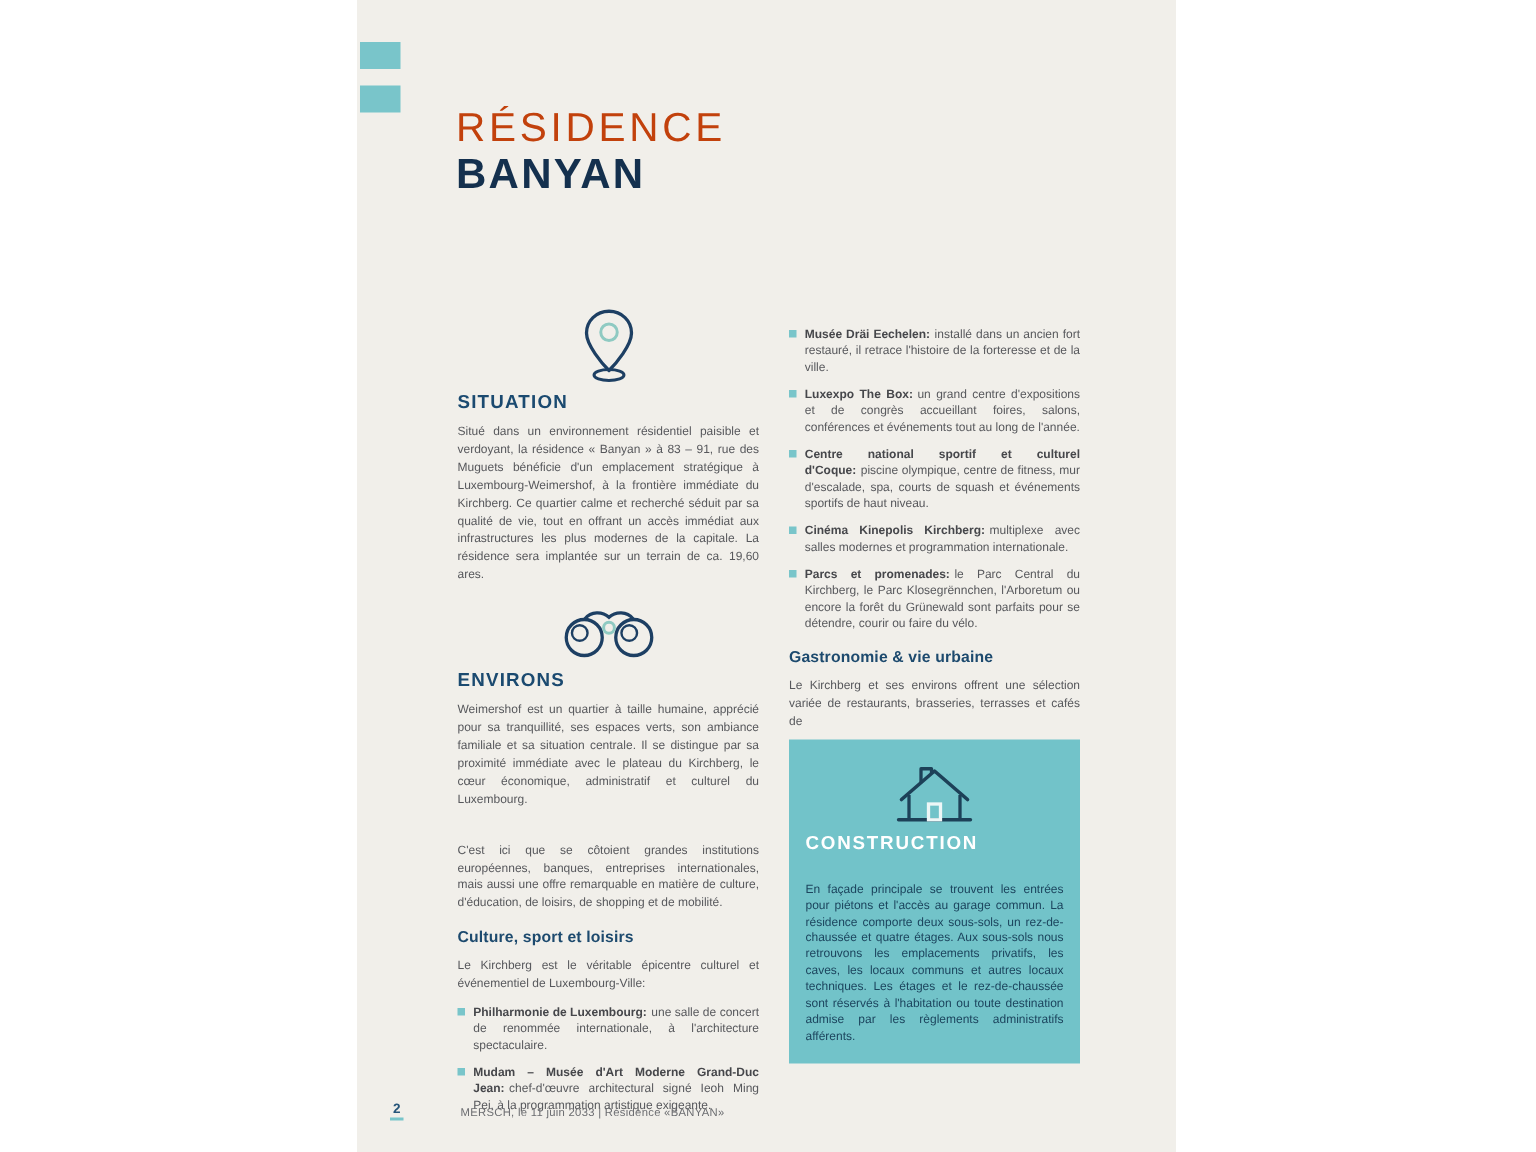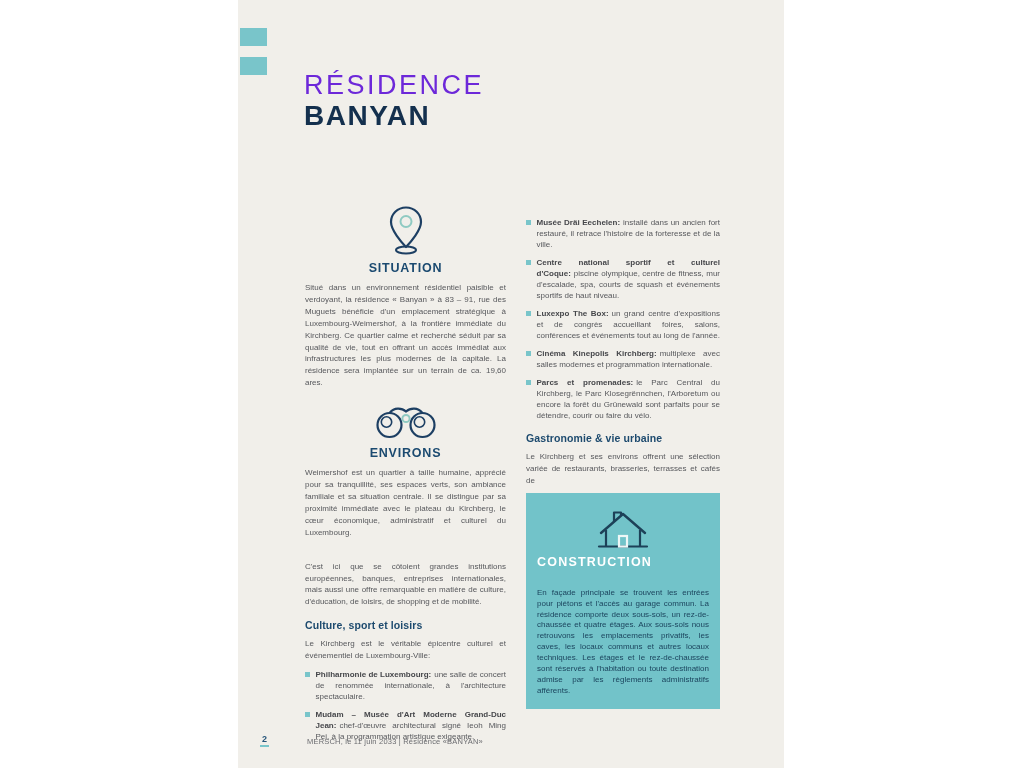--- a/index.html
+++ b/index.html
@@ -9,29 +9,29 @@
   }
   .page{
     position:absolute;left:238px;top:0;width:546px;height:768px;
     background:#f1efea;overflow:hidden;
   }
   .sq{position:absolute;left:2px;width:27px;height:18px;background:#79c5ca;}
   #sq1{top:28px}
   #sq2{top:57px}
 
   .title{position:absolute;left:66px;top:71px;line-height:1.05;}
-  .t1{font-size:27px;letter-spacing:2.5px;color:#6d28d9;font-weight:400;}
+  .t1{font-size:27px;letter-spacing:2.5px;color:#c2410c;font-weight:400;}
   .t2{font-size:28px;letter-spacing:1.5px;color:#14304e;font-weight:700;margin-top:2px;}
 
   .col-left{position:absolute;left:67px;top:205px;width:201px;}
   .col-right{position:absolute;left:288px;top:217px;width:194px;}
 
   .icon{display:block;margin:0 auto;}
   .mt{margin-top:9px;}
-  h2.sec{margin:6px 0 0;text-align:center;font-size:12.5px;font-weight:700;
+  h2.sec{margin:6px 0 0;text-align:left;font-size:12.5px;font-weight:700;
          color:#1b4a70;letter-spacing:.8px;}
   p.body{margin:7px 0 0;font-size:8px;line-height:11.9px;color:#57585c;text-align:justify;}
   h3.sub{margin:11px 0 0;font-size:10.5px;color:#1d4a6e;font-weight:700;letter-spacing:.1px;}
 
   .bullet{display:flex;margin-top:7px;}
   .bullet .marker{flex:0 0 4.5px;height:4.5px;background:#79c5ca;margin:3px 6px 0 0;}
   .bullet .bt{font-size:8px;line-height:11px;color:#57585c;text-align:justify;}
   .bt b{color:#46474b;margin-right:3px;}
 
   .construction{margin-top:6px;width:194px;box-sizing:border-box;
@@ -97,25 +97,25 @@
   </div>
 
   <div class="col-right">
 
     <div class="bullet" style="margin-top:0">
       <span class="marker"></span>
       <span class="bt"><b>Musée Dräi Eechelen:</b><span>installé dans un ancien fort restauré, il retrace l'histoire de la forteresse et de la ville.</span></span>
     </div>
     <div class="bullet">
       <span class="marker"></span>
-      <span class="bt"><b>Centre national sportif et culturel d'Coque:</b><span>piscine olympique, centre de fitness, mur d'escalade, spa, courts de squash et événements sportifs de haut niveau.</span></span>
+      <span class="bt"><b>Luxexpo The Box:</b><span>un grand centre d'expositions et de congrès accueillant foires, salons, conférences et événements tout au long de l'année.</span></span>
     </div>
     <div class="bullet">
       <span class="marker"></span>
-      <span class="bt"><b>Luxexpo The Box:</b><span>un grand centre d'expositions et de congrès accueillant foires, salons, conférences et événements tout au long de l'année.</span></span>
+      <span class="bt"><b>Centre national sportif et culturel d'Coque:</b><span>piscine olympique, centre de fitness, mur d'escalade, spa, courts de squash et événements sportifs de haut niveau.</span></span>
     </div>
     <div class="bullet">
       <span class="marker"></span>
       <span class="bt"><b>Cinéma Kinepolis Kirchberg:</b><span>multiplexe avec salles modernes et programmation internationale.</span></span>
     </div>
     <div class="bullet">
       <span class="marker"></span>
       <span class="bt"><b>Parcs et promenades:</b><span>le Parc Central du Kirchberg, le Parc Klosegrënnchen, l'Arboretum ou encore la forêt du Grünewald sont parfaits pour se détendre, courir ou faire du vélo.</span></span>
     </div>
 

